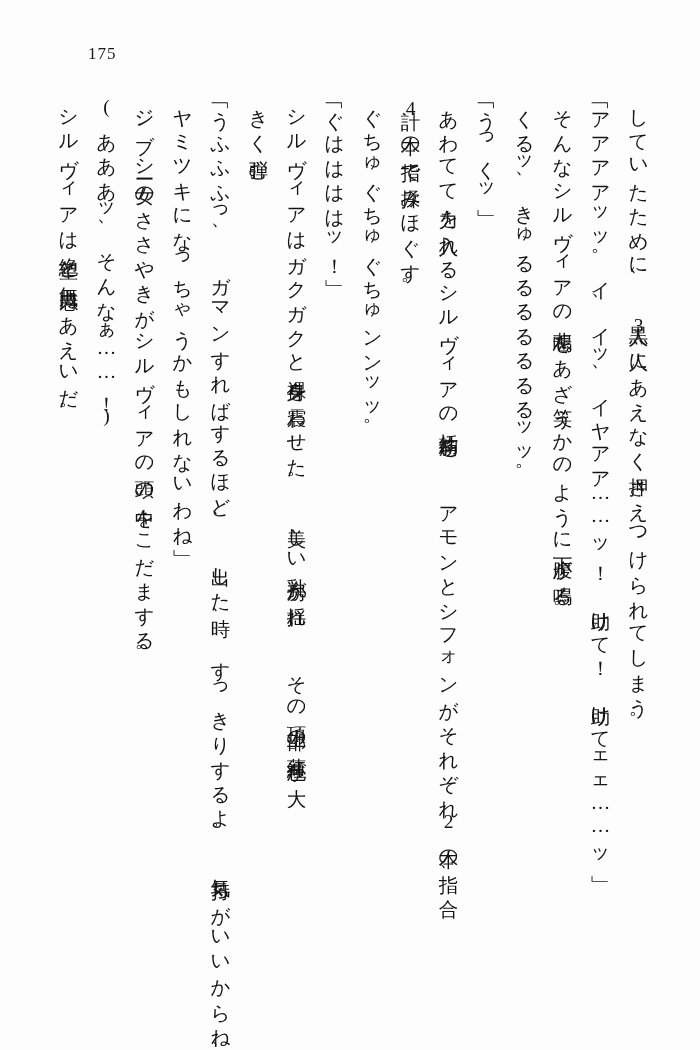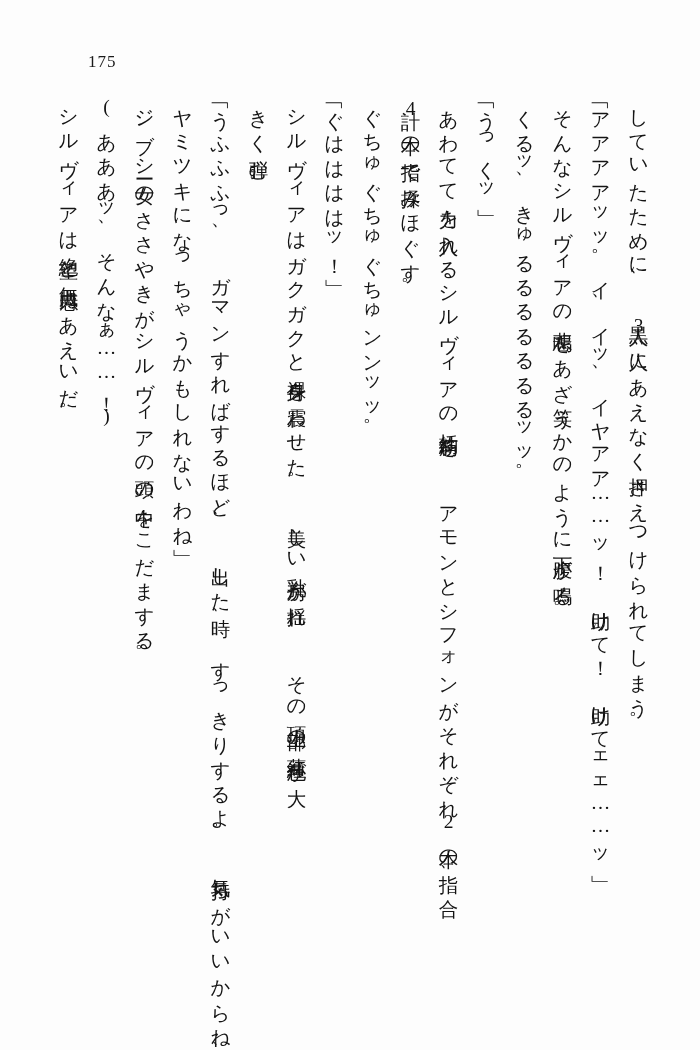--- a/index.html
+++ b/index.html
@@ -15,21 +15,21 @@
     font-family: "Liberation Serif", "DejaVu Serif", serif;
     color: #111111;
   }
   .page {
     position: absolute;
     inset: 0;
     background: #fdfdfd;
   }
   .page-number {
     position: absolute;
-    top: 52px;
+    top: 44px;
     left: 88px;
     font-size: 17px;
     letter-spacing: 1px;
     color: #1a1a1a;
     font-family: "Liberation Serif", "DejaVu Serif", serif;
   }
   .text-block {
     position: absolute;
     top: 96px;
     right: 52px;

